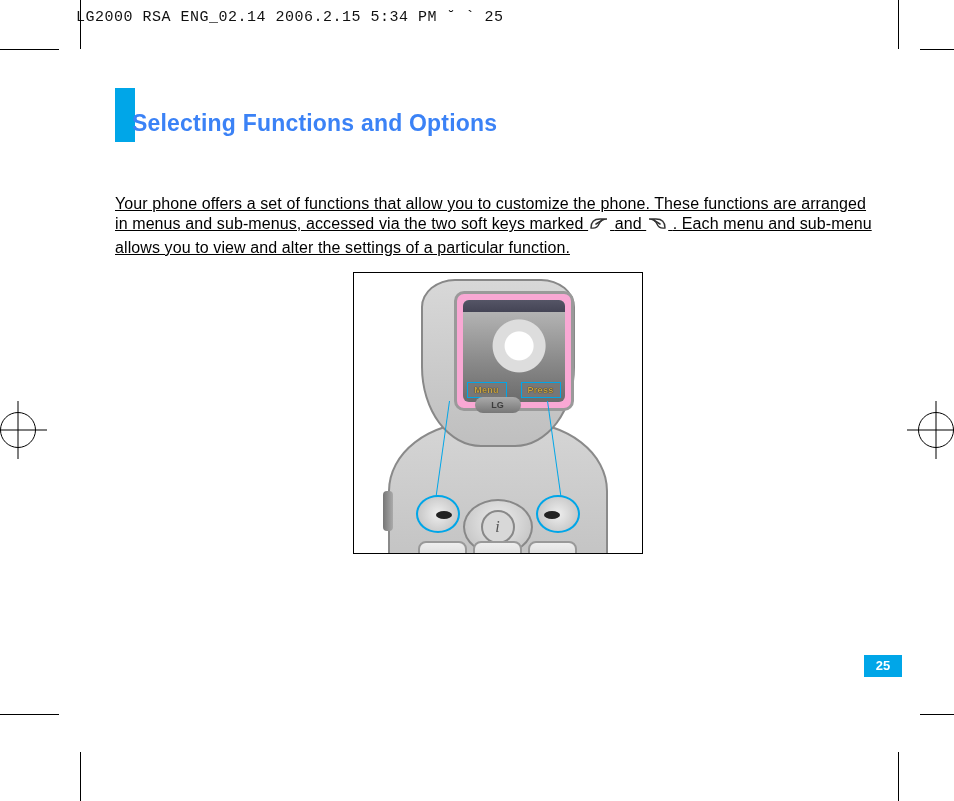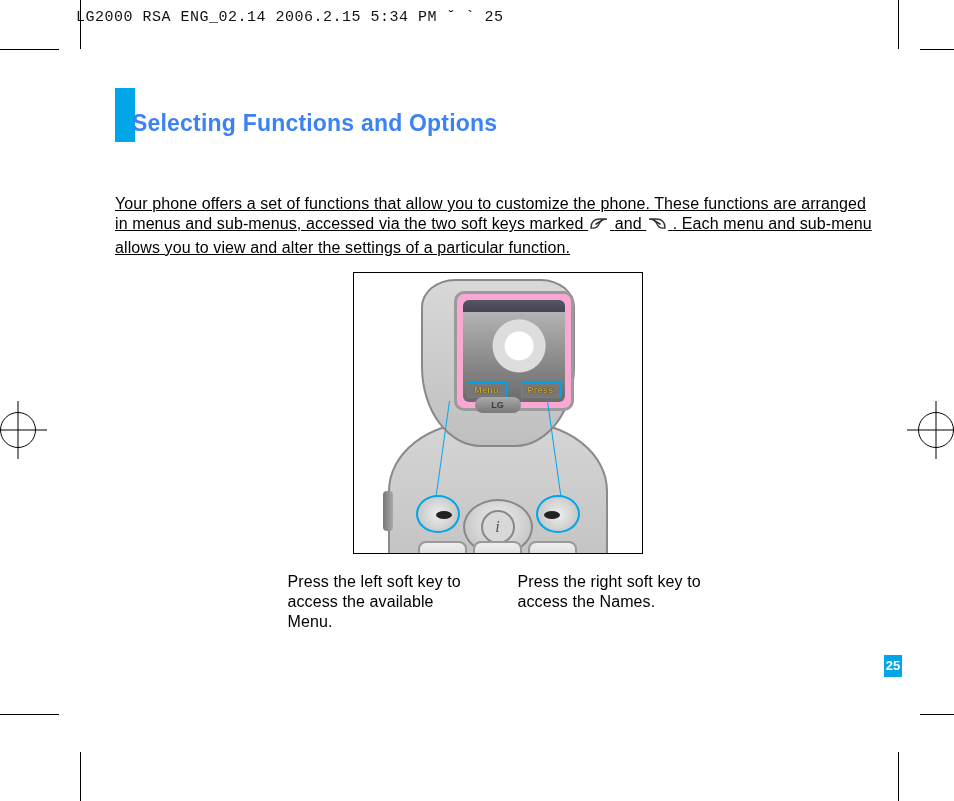--- a/index.html
+++ b/index.html
@@ -251,21 +251,21 @@
     font-family: "Arial Narrow", Arial, sans-serif;
     font-stretch: condensed;
     font-size: 16px;
     line-height: 1.25;
     text-align: left;
   }
   .page-num {
     position: absolute;
     right: 52px;
     top: 655px;
-    width: 18px; height: 22px;
+    width: 38px; height: 22px;
     background: #00a6e8;
     color: #fff;
     font-family: Arial, sans-serif;
     font-size: 13px;
     font-weight: bold;
     text-align: center;
     line-height: 22px;
   }
 </style>
 </head>
@@ -339,21 +339,17 @@
         <div class="nav-center">
           <span class="nav-i">i</span>
         </div>
         <div class="key-row">
           <div class="k"></div>
           <div class="k"></div>
           <div class="k"></div>
         </div>
       </div>
 
-      <div class="captions">
-        <div class="cap">Press the left soft key to access the available Menu.</div>
-        <div class="cap">Press the right soft key to access the Names.</div>
-      </div>
     </div>
   </div>
 </div>
 
 <div class="page-num">25</div>
 
 </body></html>

